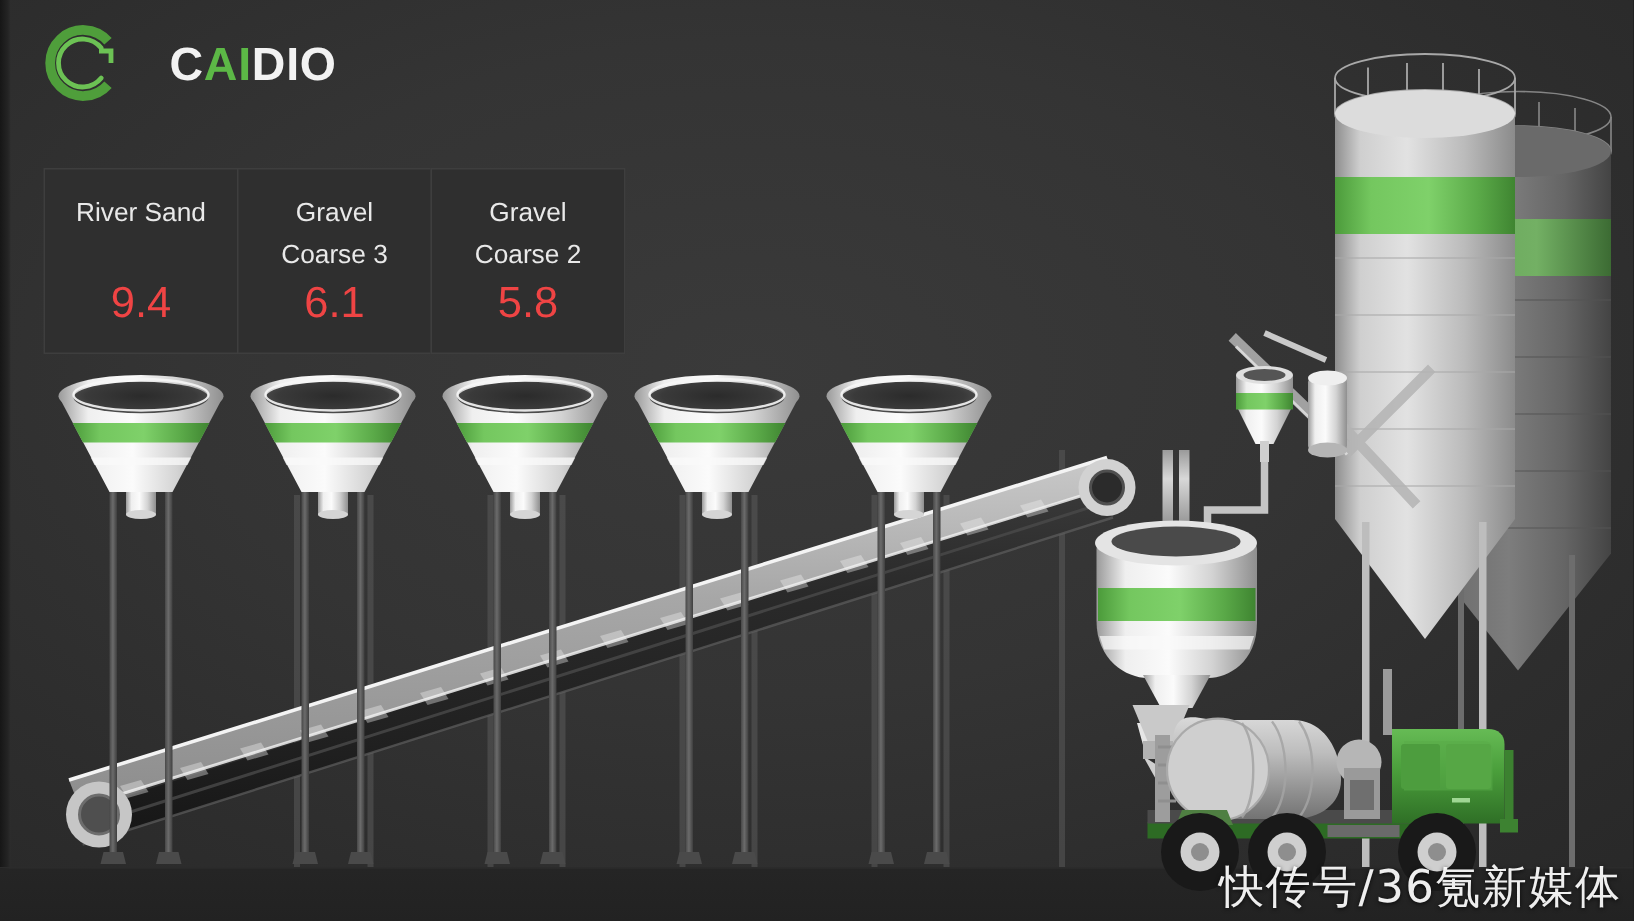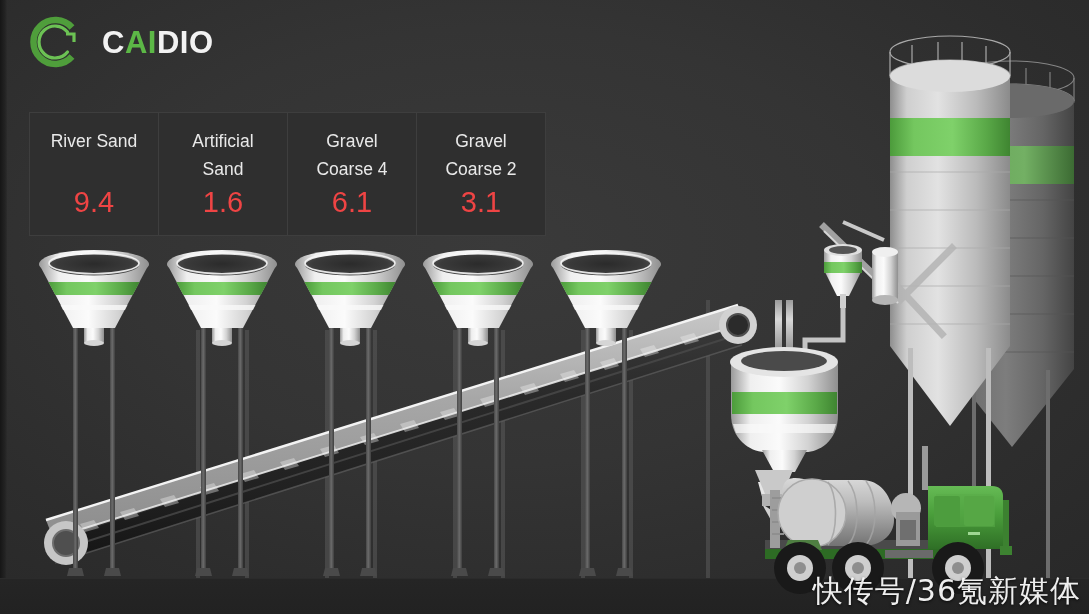--- a/index.html
+++ b/index.html
@@ -19,21 +19,21 @@
     position:absolute;left:0;right:0;top:578px;height:36px;
     background:linear-gradient(180deg,#252525 0%,#222222 100%);
     border-top:1px solid #2b2b2b;
   }
   .edge-left{
     position:absolute;left:0;top:0;width:7px;height:614px;
     background:linear-gradient(90deg,#161616 0%,#232323 70%,#2c2c2c 100%);
   }
 
   
-  .logo-wrap{position:absolute;left:26px;top:14px;display:flex;align-items:center;gap:20px;}
+  .logo-wrap{position:absolute;left:26px;top:14px;display:flex;align-items:center;gap:31px;}
   .logo-mark{width:56px;height:56px;position:relative;}
   .logo-text{font-size:31px;font-weight:bold;letter-spacing:.5px;line-height:1;}
   .logo-text .w{color:#f2f2f2;}
   .logo-text .g{color:#5cb846;}
 
   
   .cards{position:absolute;left:29px;top:112px;display:flex;align-items:stretch;}
   .card{
     width:130px;height:124px;
     background:#2f2f2f;
@@ -395,36 +395,31 @@
     </div>
   </div>
 
   <div class="cards">
 
     <div class="card">
       <div class="label">River Sand</div>
       <div class="value">9.4</div>
     </div>
 
-    <div class="card">
-      <div class="label">Artificial</div>
-      <div class="label">Sand</div>
-      <div class="value">1.6</div>
-    </div>
 
     <div class="card">
       <div class="label">Gravel</div>
-      <div class="label">Coarse 4</div>
+      <div class="label">Coarse 3</div>
       <div class="value">6.1</div>
     </div>
 
     <div class="card">
       <div class="label">Gravel</div>
       <div class="label">Coarse 2</div>
-      <div class="value">3.1</div>
+      <div class="value">5.8</div>
     </div>
 
 
 
   </div>
 
   <div class="watermark">快传号/36氪新媒体</div>
 
 </div>
 

